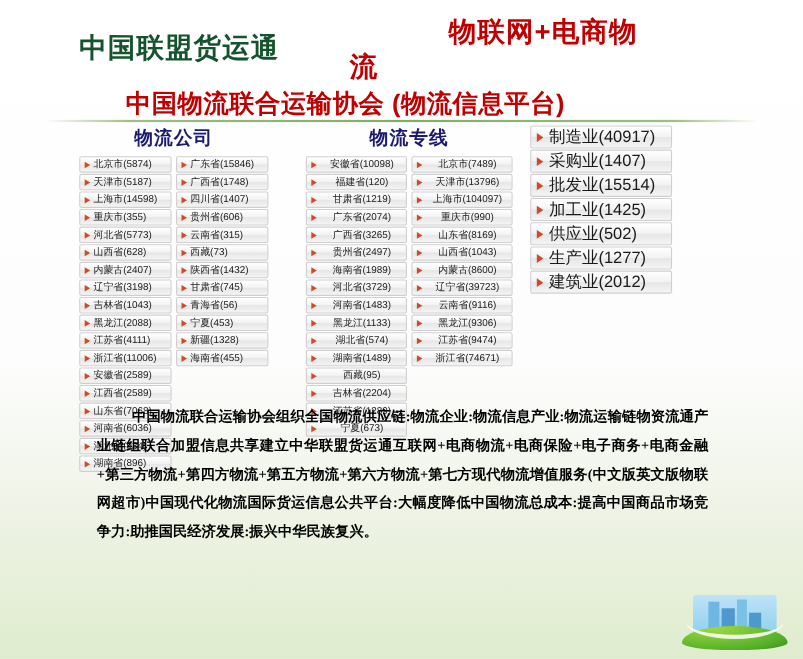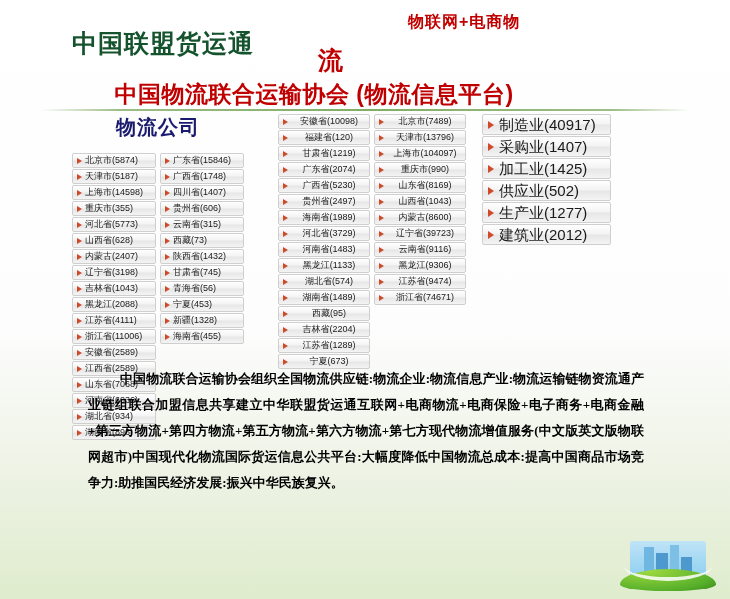--- a/index.html
+++ b/index.html
@@ -35,21 +35,21 @@
     font-weight: bold;
     color: #14532d;
     letter-spacing: 1px;
     white-space: nowrap;
     margin-top: 15px;
   }
   .banner-right {
     position: absolute;
     left: 408px;
     top: 6px;
-    font-size: 16px;
+    font-size: 25px;
     font-weight: bold;
     color: #c00000;
     letter-spacing: 1px;
     white-space: nowrap;
   }
   .banner-right2 {
     position: absolute;
     left: 318px;
     top: 38px;
     font-size: 25px;
@@ -82,25 +82,25 @@
     top: 114px;
     left: 0;
     width: 730px;
     height: 245px;
   }
   .col {
     position: absolute;
     top: 0;
   }
   .col-title {
-    font-size: 20px;
+    font-size: 17px;
     font-weight: bold;
     color: #1a1a6e;
     text-align: center;
-    margin-bottom: 12px;
+    margin-bottom: 5px;
     letter-spacing: 1px;
   }
   .lists {
     display: flex;
     flex-direction: row;
     gap: 4px;
   }
   .list {
     display: flex;
     flex-direction: column;
@@ -257,27 +257,28 @@
           <div class="item">甘肃省(745)</div>
           <div class="item">青海省(56)</div>
           <div class="item">宁夏(453)</div>
           <div class="item">新疆(1328)</div>
           <div class="item">海南省(455)</div>
         </div>
       </div>
     </div>
 
     <div class="col col2">
+      <div class="col-title">物流专线</div>
       <div class="lists">
         <div class="list">
           <div class="item">安徽省(10098)</div>
           <div class="item">福建省(120)</div>
           <div class="item">甘肃省(1219)</div>
           <div class="item">广东省(2074)</div>
-          <div class="item">广西省(5230)</div>
+          <div class="item">广西省(3265)</div>
           <div class="item">贵州省(2497)</div>
           <div class="item">海南省(1989)</div>
           <div class="item">河北省(3729)</div>
           <div class="item">河南省(1483)</div>
           <div class="item">黑龙江(1133)</div>
           <div class="item">湖北省(574)</div>
           <div class="item">湖南省(1489)</div>
           <div class="item">西藏(95)</div>
           <div class="item">吉林省(2204)</div>
           <div class="item">江苏省(1289)</div>
@@ -298,20 +299,21 @@
           <div class="item">浙江省(74671)</div>
         </div>
       </div>
     </div>
 
     <div class="col col3">
       <div class="lists">
         <div class="list">
           <div class="item">制造业(40917)</div>
           <div class="item">采购业(1407)</div>
+          <div class="item">批发业(15514)</div>
           <div class="item">加工业(1425)</div>
           <div class="item">供应业(502)</div>
           <div class="item">生产业(1277)</div>
           <div class="item">建筑业(2012)</div>
         </div>
       </div>
     </div>
 
   </div>
 

